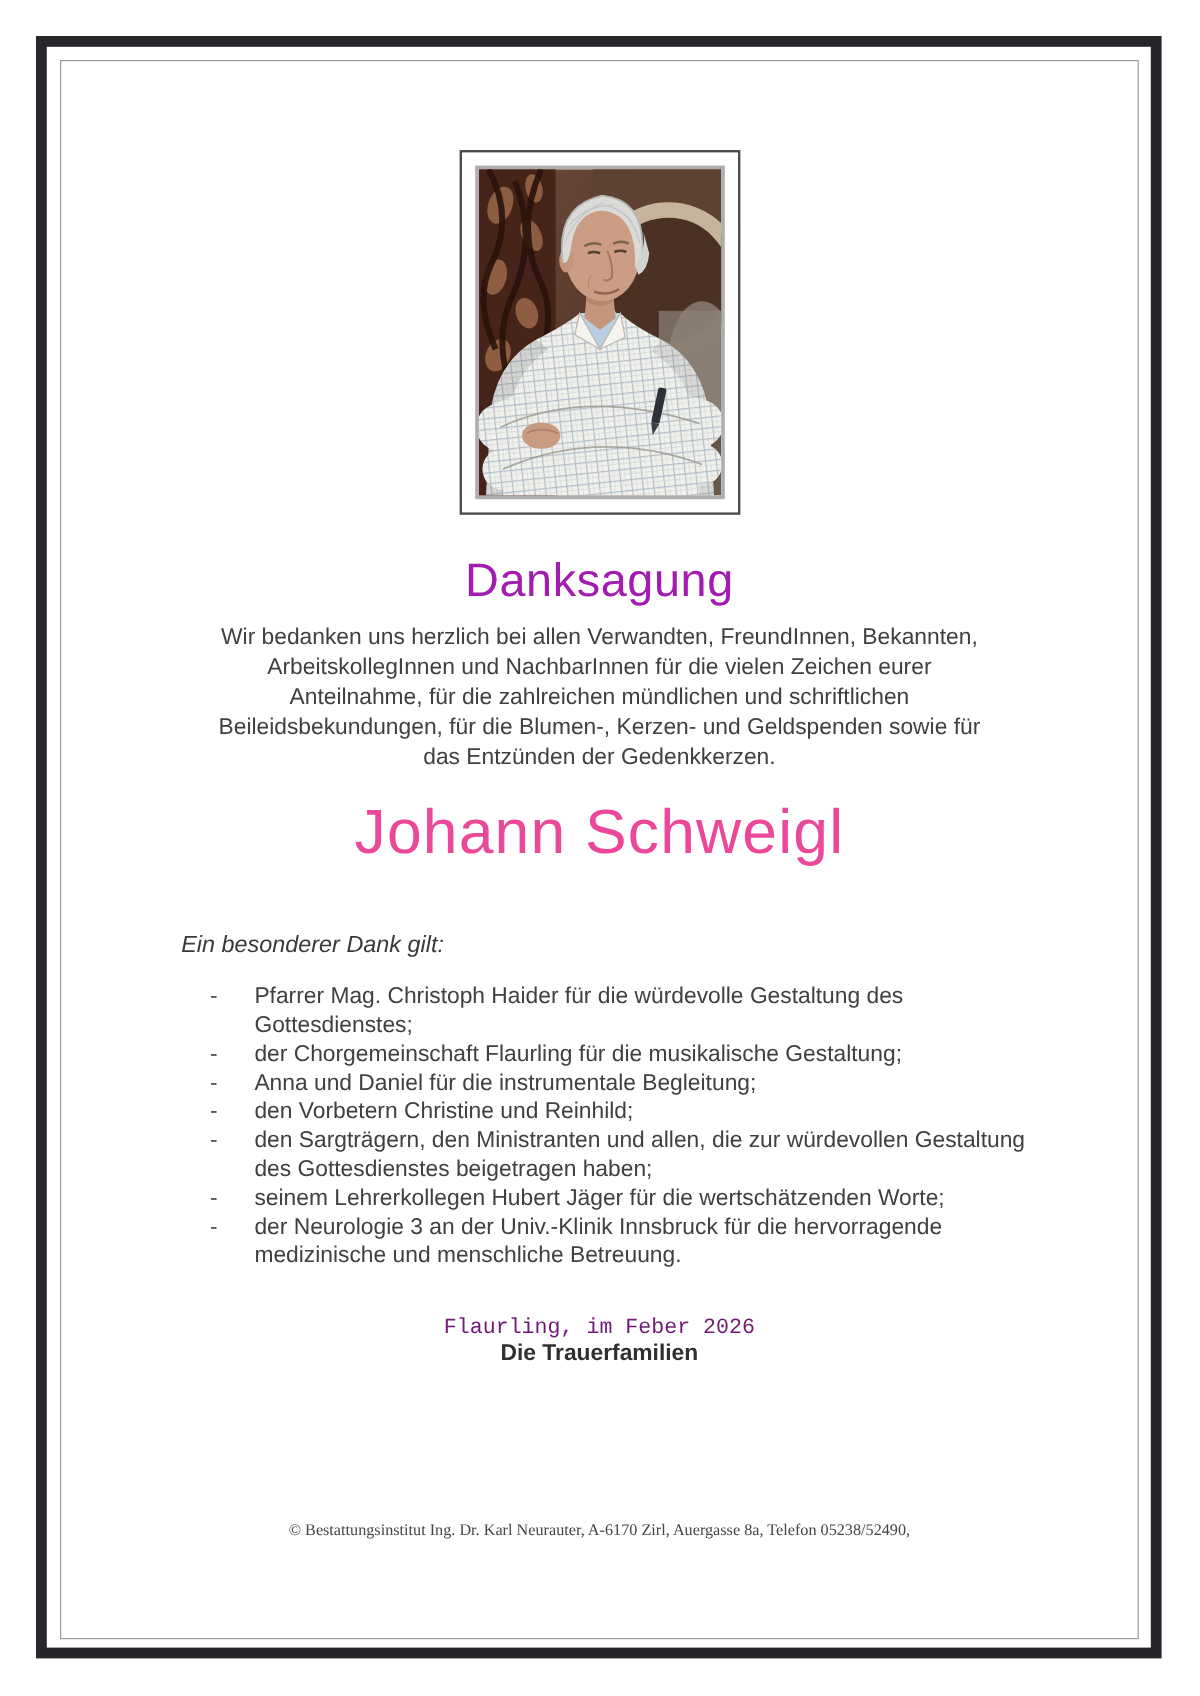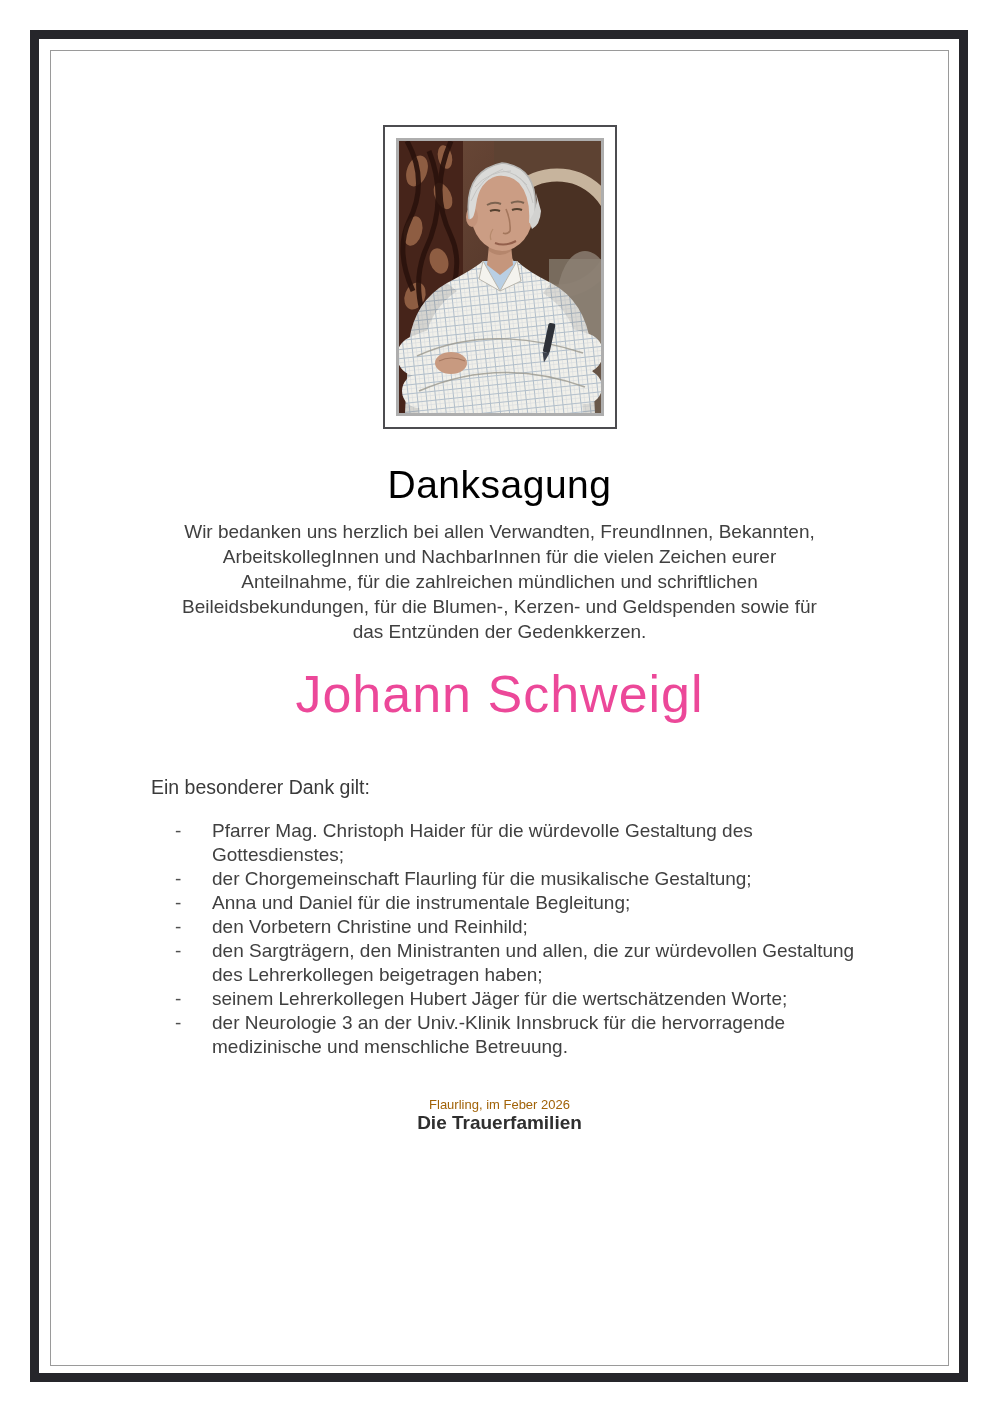--- a/index.html
+++ b/index.html
@@ -23,42 +23,42 @@
   .photo-frame{
     display:inline-block;margin-top:74px;
     border:2px solid #4c4c50;background:#ffffff;padding:11px;
     line-height:0;
   }
   .photo-inner{
     border:3px solid #aeaeae;display:inline-block;line-height:0;
   }
   
   .title{
-    margin-top:34px;font-size:39px;color:#000000;letter-spacing:0.5px;
+    margin-top:34px;font-size:39px;color:#a21caf;letter-spacing:0.5px;
   }
   .intro{
     margin:12px auto 0 auto;max-width:665px;
     font-size:19px;line-height:25px;color:#404040;
   }
   .deceased-name{
     margin-top:20px;font-size:52px;color:#ec4899;letter-spacing:1px;
   }
   .thanks-heading{
     margin-top:52px;text-align:left;padding-left:100px;
-    font-size:19.5px;color:#3a3a3a;
+    font-size:19.5px;color:#3a3a3a;font-style:italic;
   }
   .thanks-list{
     margin-top:20px;text-align:left;padding-left:124px;padding-right:60px;
   }
   .li{
     display:grid;grid-template-columns:37px 1fr;
     font-size:19px;line-height:24px;color:#404040;
   }
   .dash{color:#505050;}
-  .place-date{margin-top:38px;font-size:13px;color:#a16207;}
+  .place-date{margin-top:38px;font-size:18px;color:#701a75;font-family:Liberation Mono, monospace;}
   .signature{font-size:19px;font-weight:bold;color:#2f2f2f;}
   .footer{
     position:absolute;left:0;right:0;bottom:82px;text-align:center;
     font-family:"Liberation Serif","DejaVu Serif",serif;
     font-size:13.5px;line-height:17px;color:#454545;
   }
 </style>
 </head>
 <body>
 
@@ -181,35 +181,36 @@
     <div class="li">
       <span class="dash">-</span>
       <span>Anna und Daniel für die instrumentale Begleitung;</span>
     </div>
     <div class="li">
       <span class="dash">-</span>
       <span>den Vorbetern Christine und Reinhild;</span>
     </div>
     <div class="li">
       <span class="dash">-</span>
-      <span>den Sargträgern, den Ministranten und allen, die zur würdevollen Gestaltung des Lehrerkollegen beigetragen haben;</span>
+      <span>den Sargträgern, den Ministranten und allen, die zur würdevollen Gestaltung des Gottesdienstes beigetragen haben;</span>
     </div>
     <div class="li">
       <span class="dash">-</span>
       <span>seinem Lehrerkollegen Hubert Jäger für die wertschätzenden Worte;</span>
     </div>
     <div class="li">
       <span class="dash">-</span>
       <span>der Neurologie 3 an der Univ.-Klinik Innsbruck für die hervorragende medizinische und menschliche Betreuung.</span>
     </div>
   </div>
 
   
   <div class="place-date">Flaurling, im Feber 2026</div>
 
   
   <div class="signature">Die Trauerfamilien</div>
 
   
   <div class="footer">
+    <div>© Bestattungsinstitut Ing. Dr. Karl Neurauter, A-6170 Zirl, Auergasse 8a, Telefon 05238/52490,</div>
   </div>
 
 </div>
 
 </body></html>

